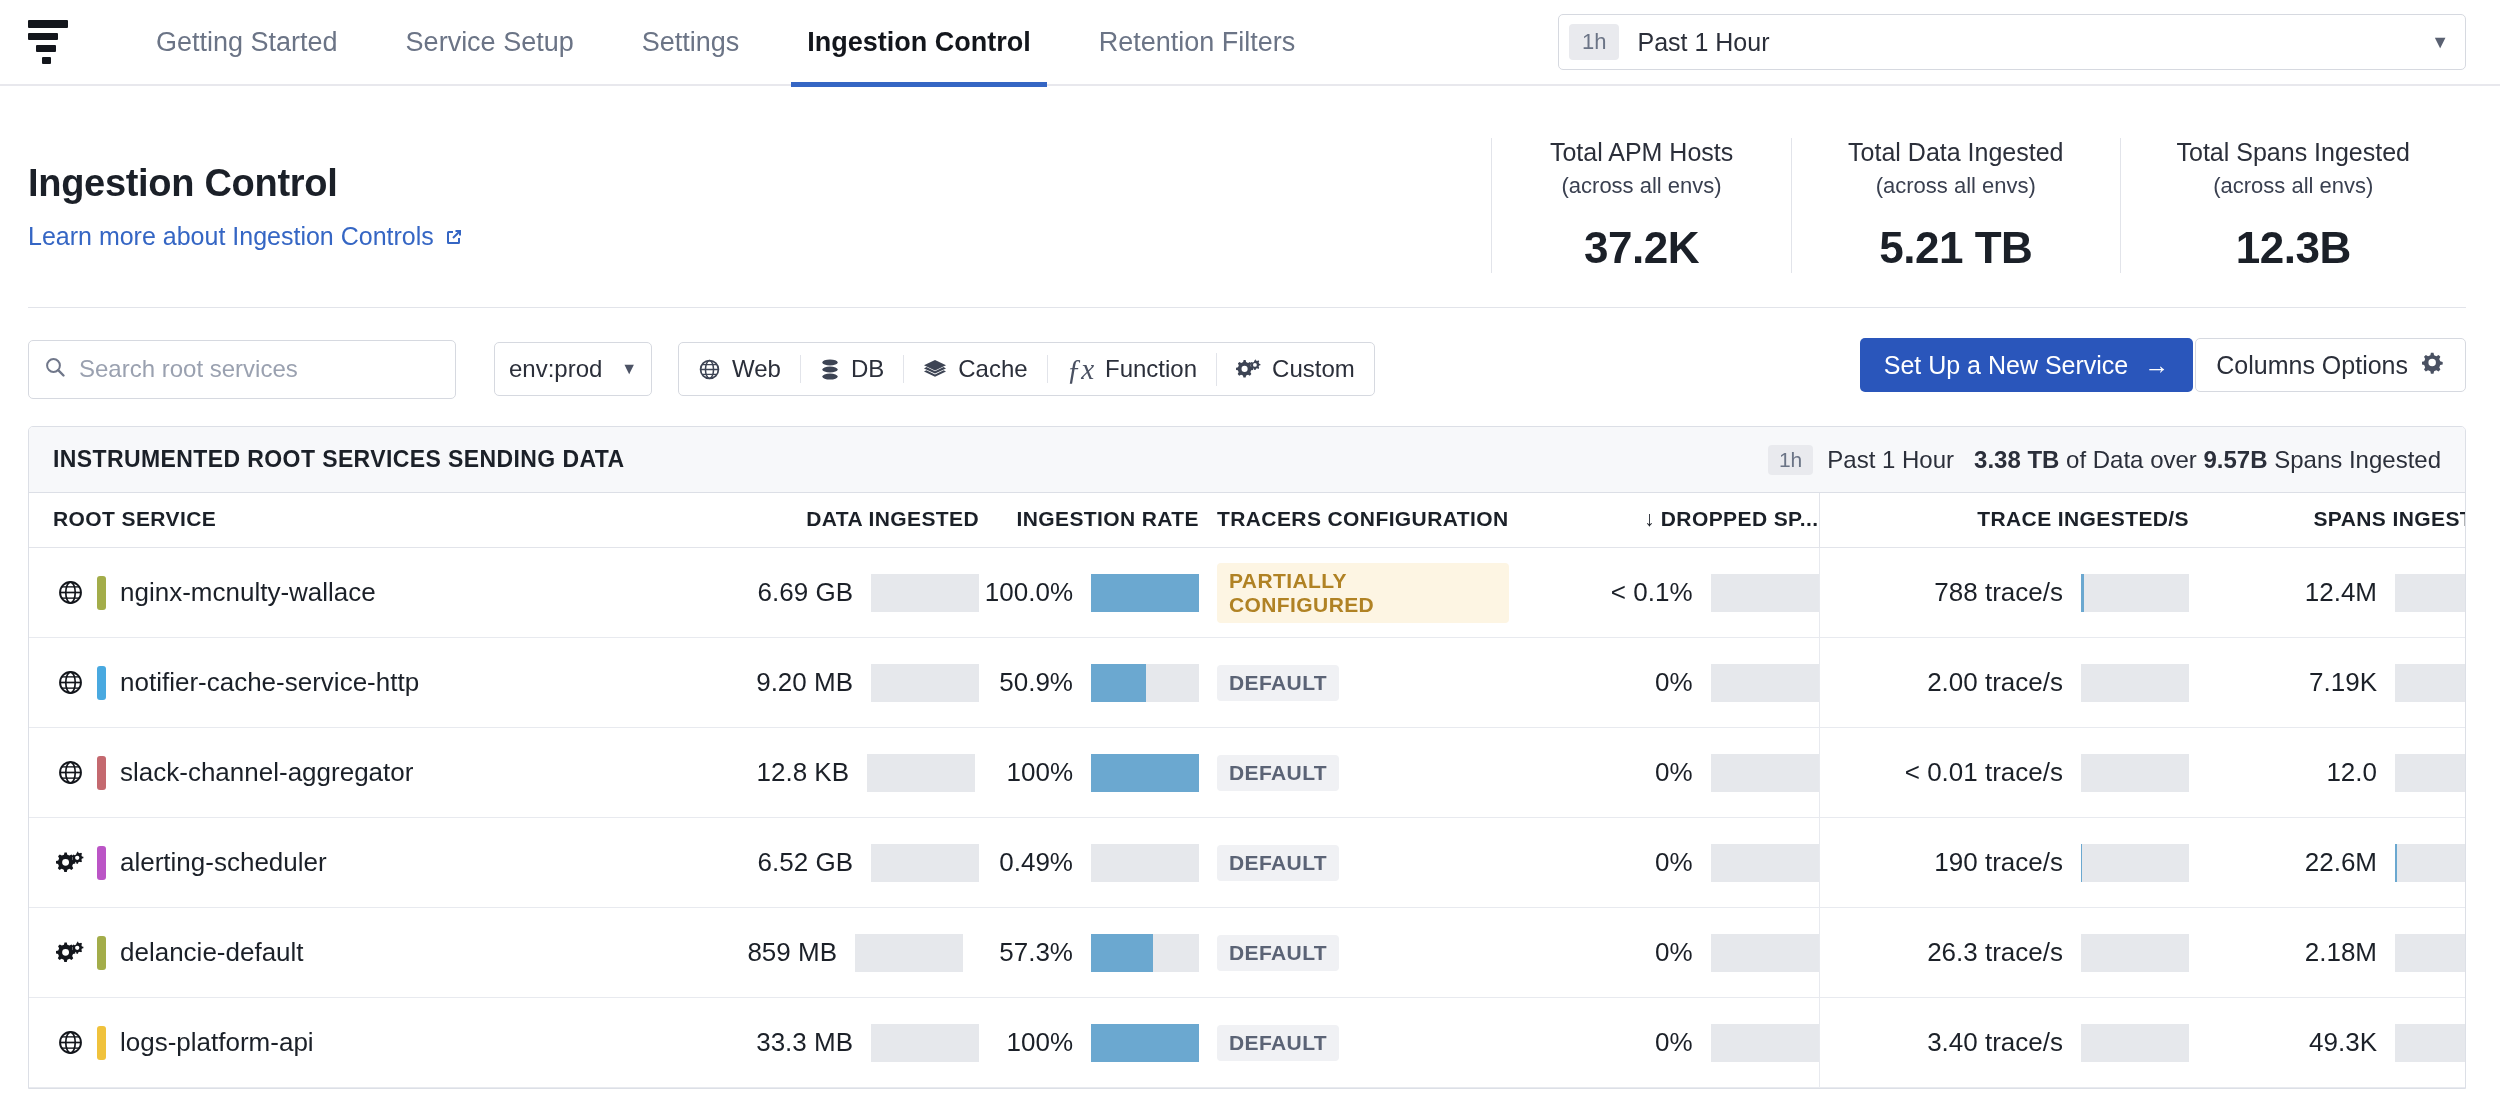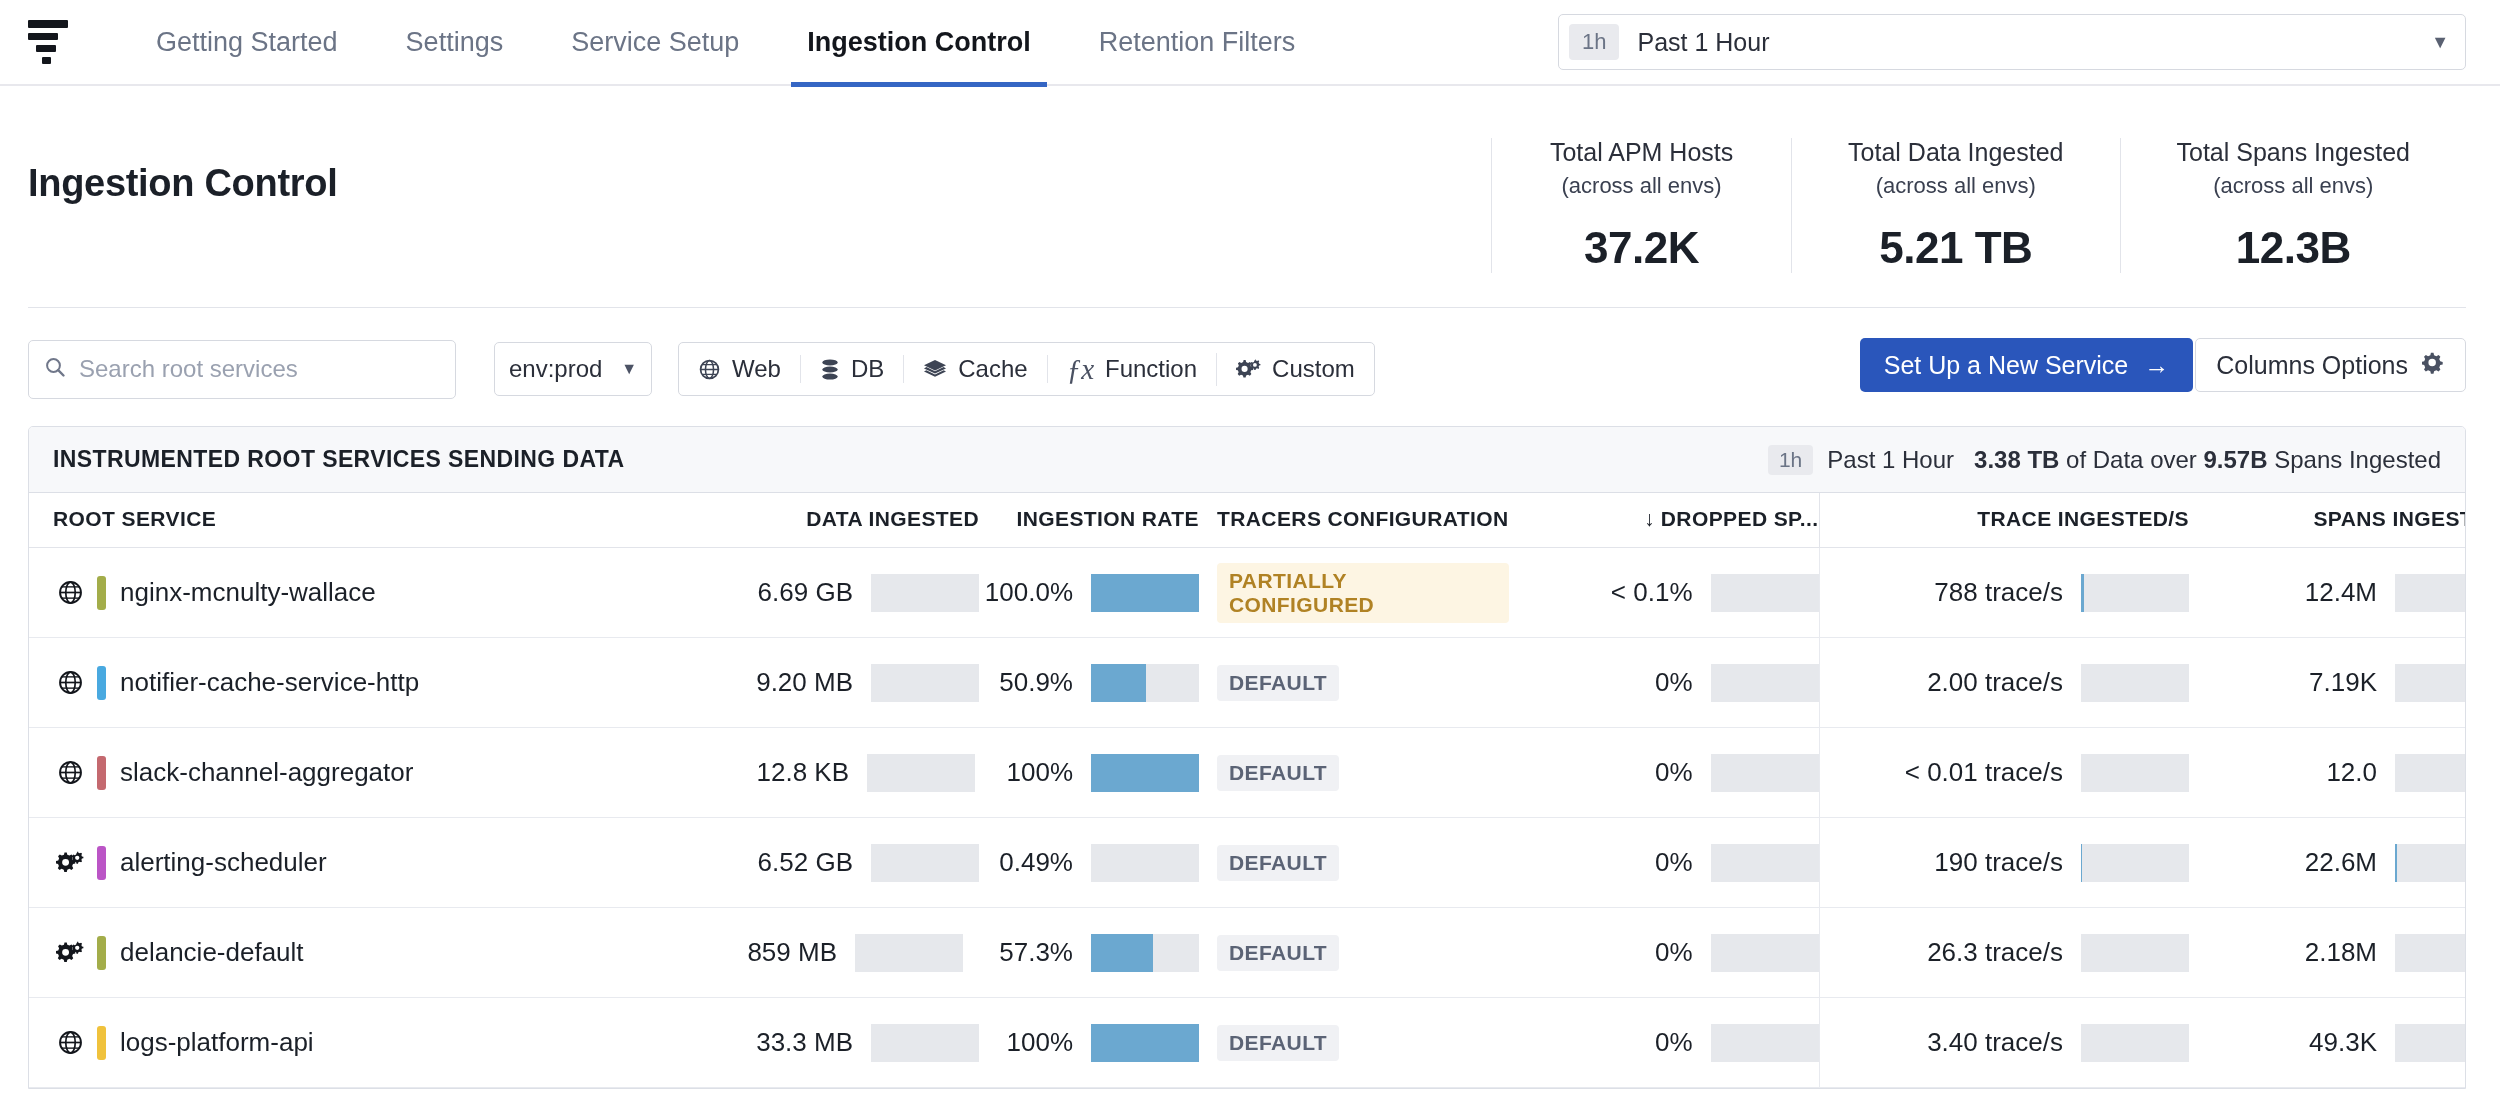--- a/index.html
+++ b/index.html
@@ -274,42 +274,51 @@
     <i class="lb1"></i>
       <i class="lb2"></i>
       <i class="lb3"></i>
       <i class="lb4"></i>
   </div>
   <div class="nav-items">
     <div class="nav-item">
         <span>Getting Started</span>
       </div>
     <div class="nav-item">
-        <span>Settings</span>
+        <span>Service Setup</span>
       </div>
     <div class="nav-item">
-        <span>Service Setup</span>
+        <span>Settings</span>
       </div>
     <div class="nav-item active">
         <span>Ingestion Control</span>
       </div>
     <div class="nav-item">
         <span>Retention Filters</span>
       </div>
   </div>
   <div class="time-picker">
     <span class="tp-chip">1h</span>
     <span class="tp-label">Past 1 Hour</span>
     <span class="tp-caret">▼</span>
   </div>
 </div>
 
 <div class="hero">
   <div class="hero-left">
     <div class="hero-title">Ingestion Control</div>
+    <div class="hero-link">
+      <span>Learn more about Ingestion Controls</span>
+      <span class="ext-icon">
+        <svg width="20" height="20" viewBox="0 0 20 20">
+            <path d="M3 5.5a1.5 1.5 0 011.5-1.5H9v2H5v9h9v-4h2v4.5A1.5 1.5 0 0114.5 17h-10A1.5 1.5 0 013 15.5v-10z" fill="#3566c4"></path>
+            <path d="M11.5 3h5.5v5.5h-2V6.4l-5.3 5.3-1.4-1.4L13.6 5h-2.1V3z" fill="#3566c4"></path>
+          </svg>
+      </span>
+    </div>
   </div>
 
   <div class="stats">
     <div class="stat">
       <div class="stat-title">Total APM Hosts</div>
       <div class="stat-sub">(across all envs)</div>
       <div class="stat-val">37.2K</div>
     </div>
     <div class="stat">
       <div class="stat-title">Total Data Ingested</div>

